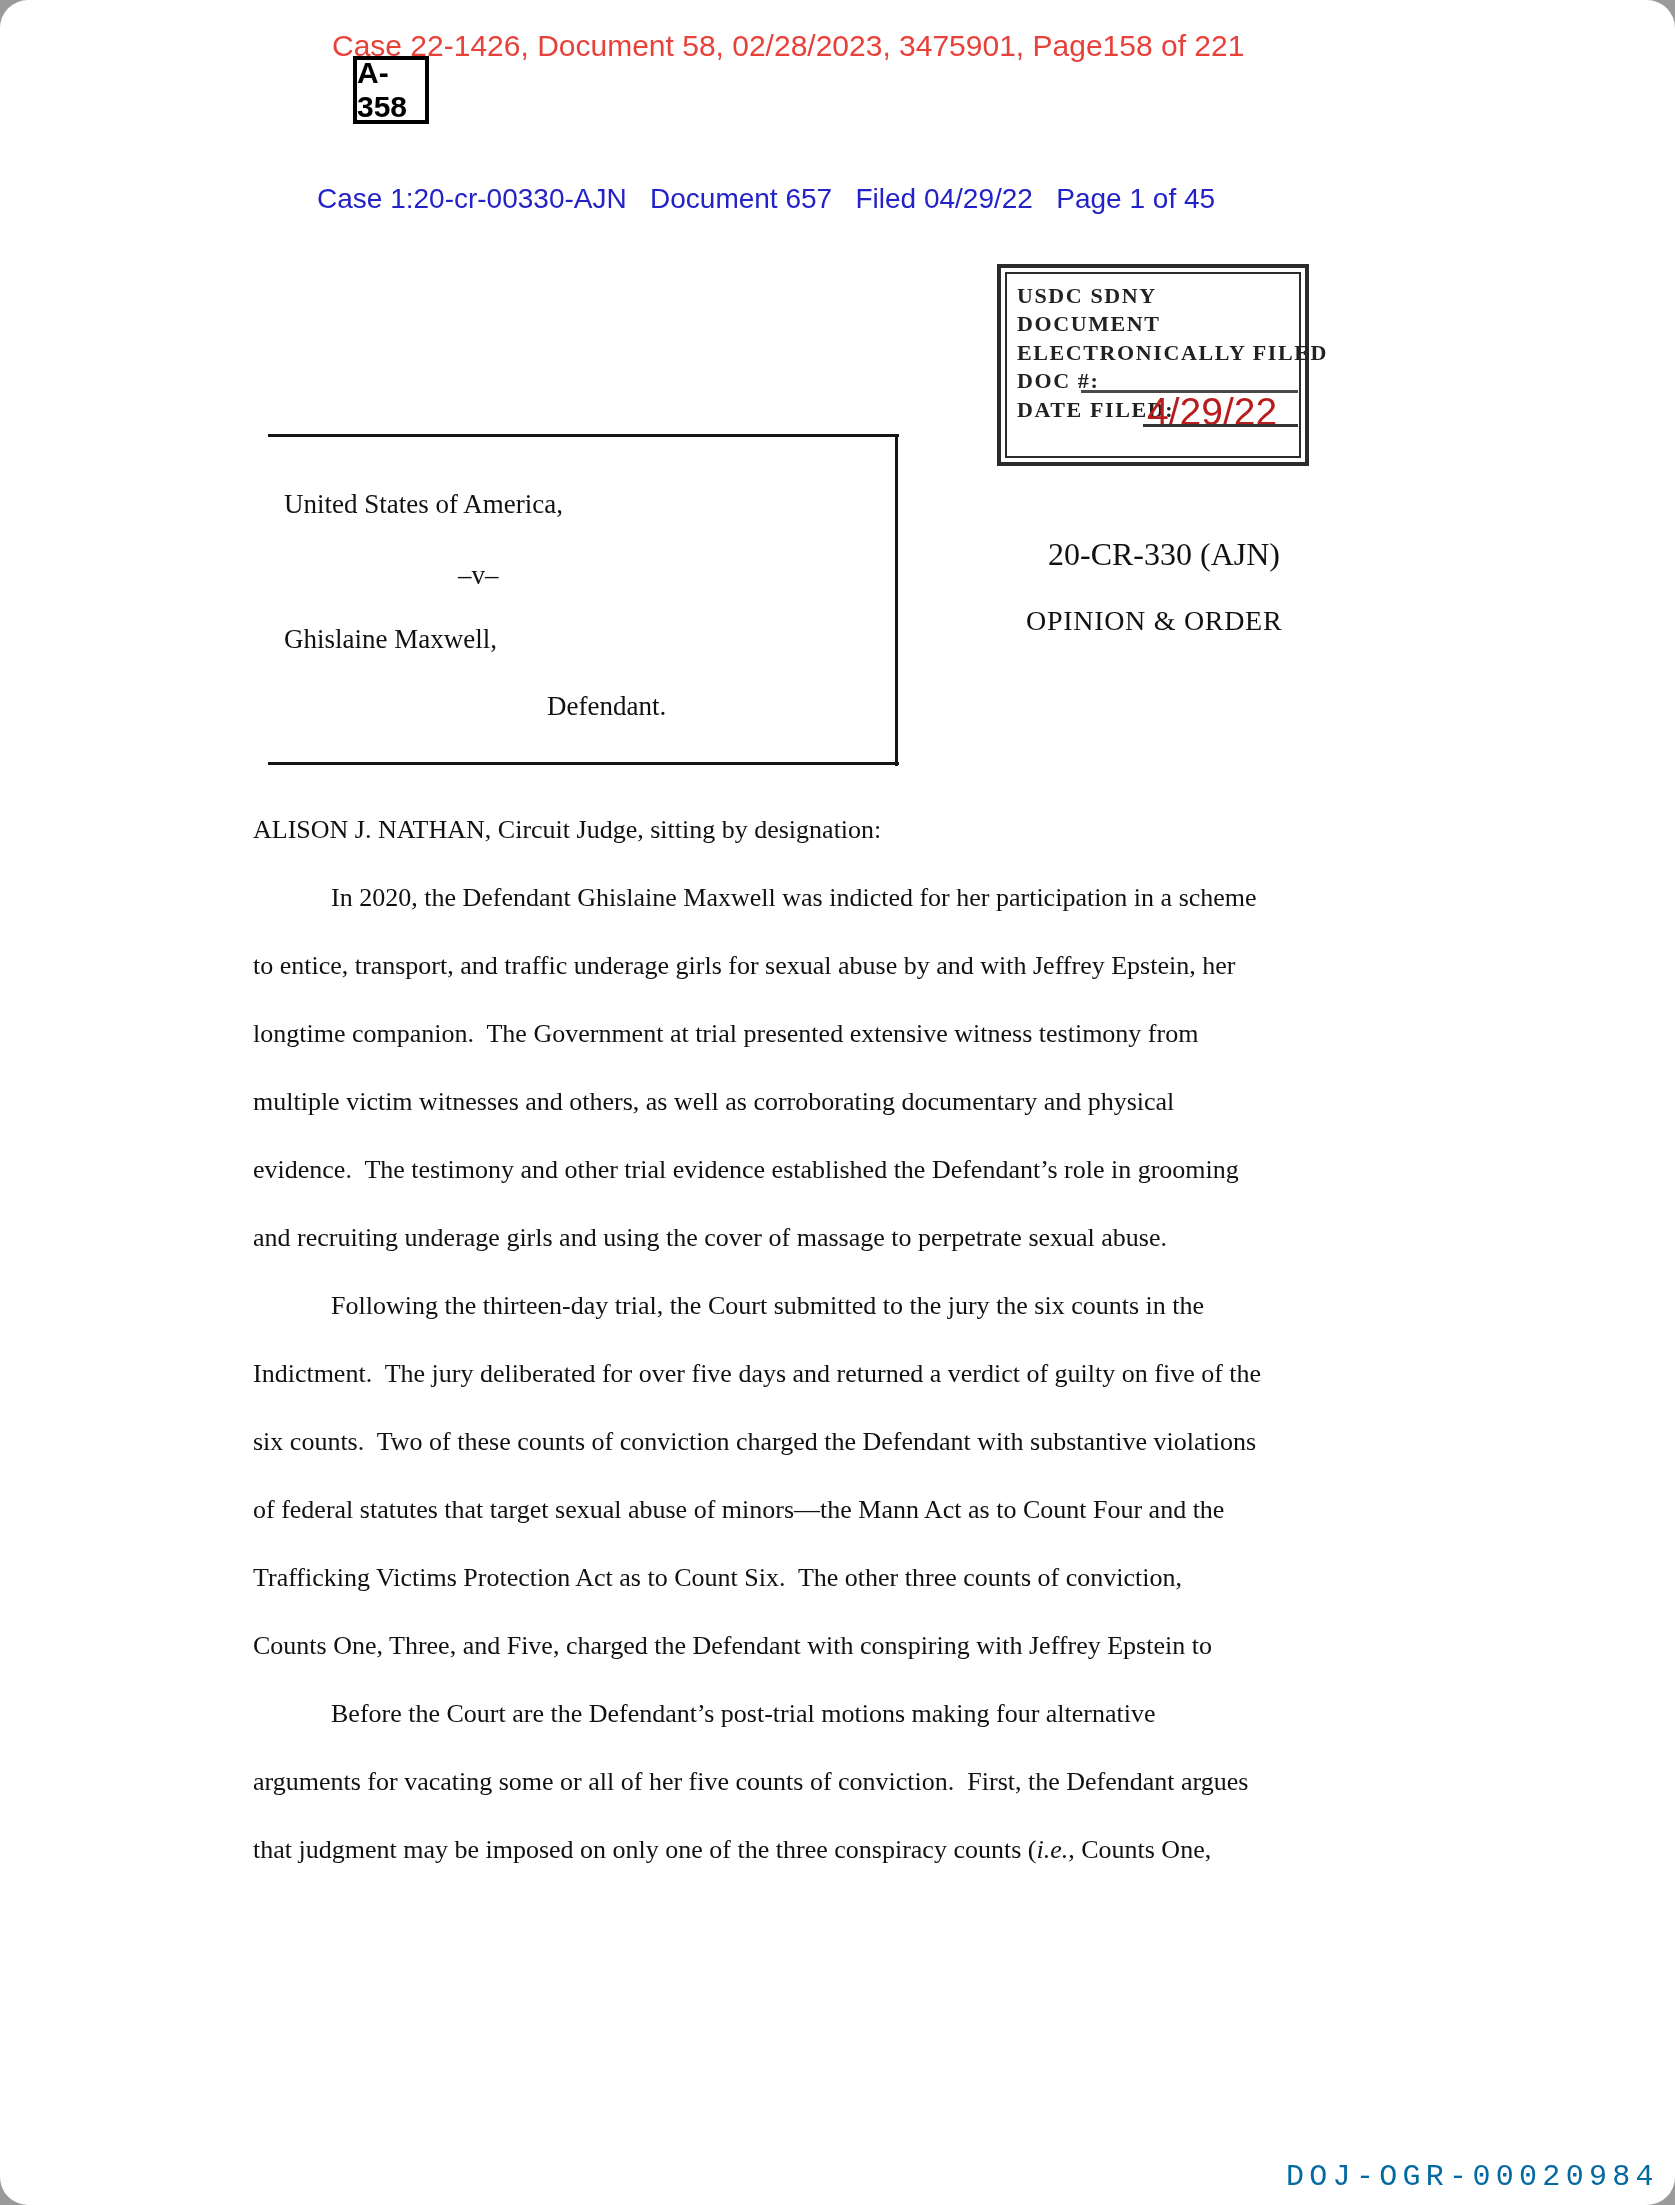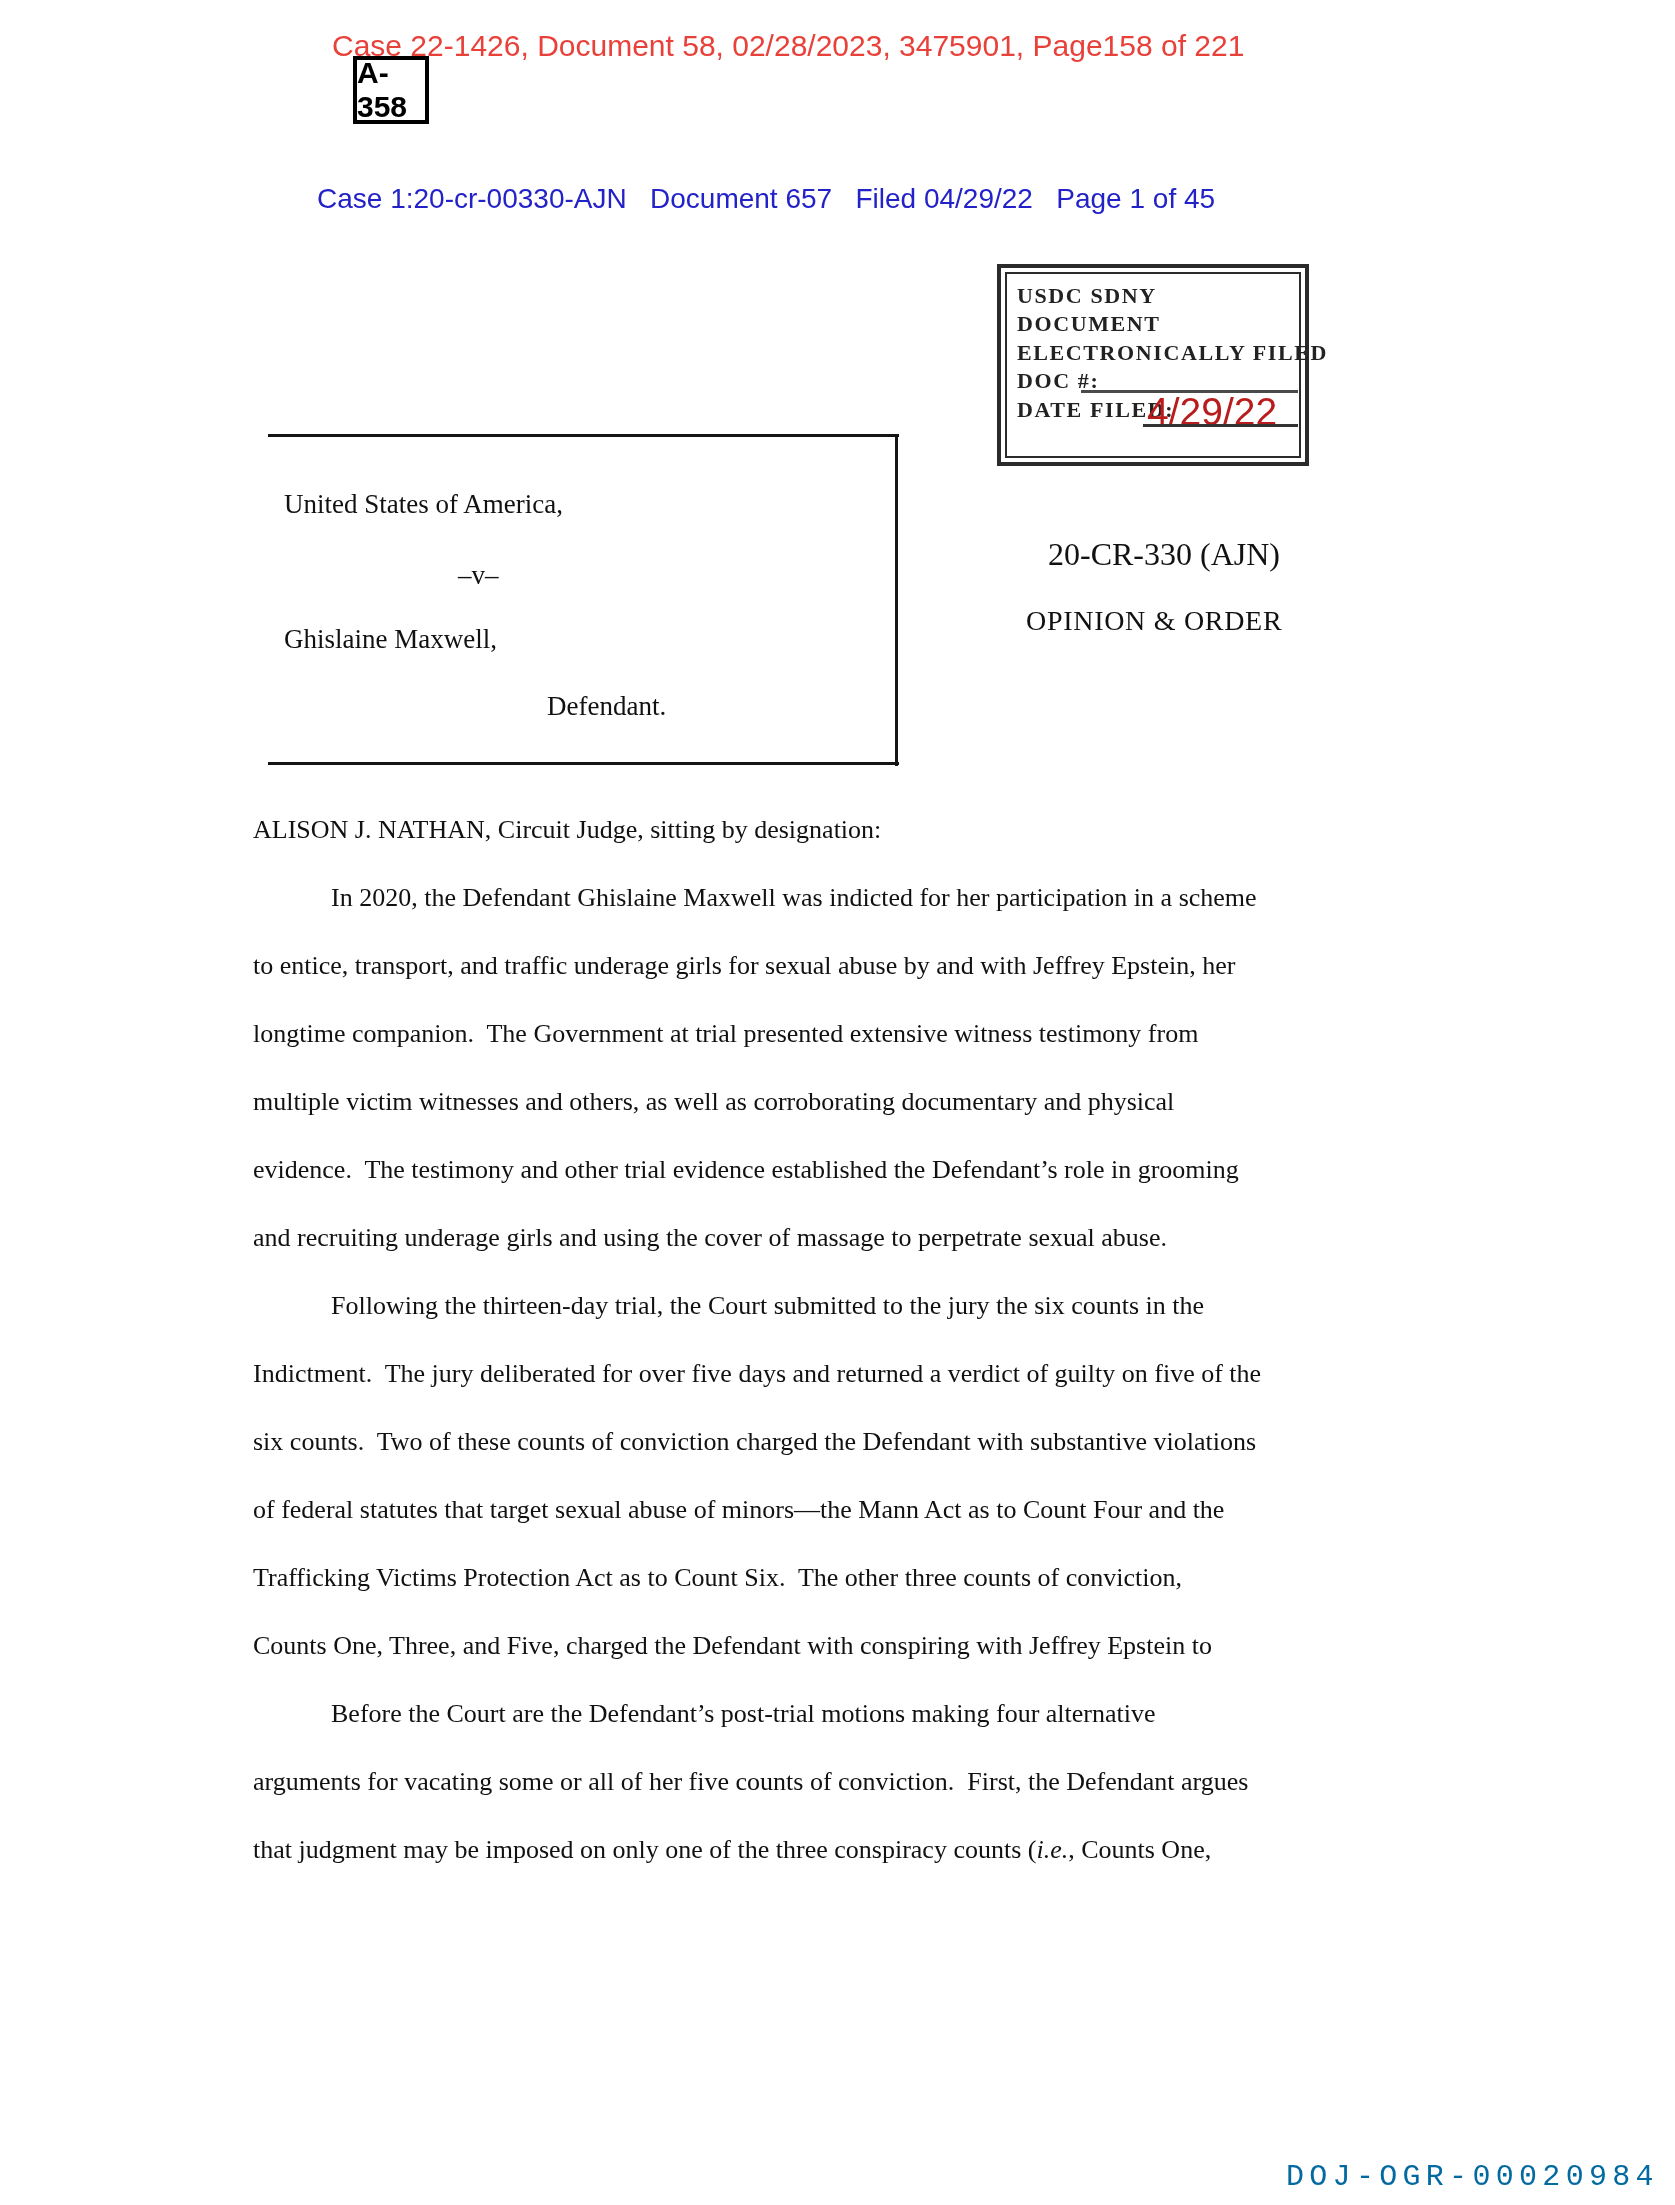--- a/index.html
+++ b/index.html
@@ -3,20 +3,21 @@
 <meta charset="utf-8">
 <style>
   html,body{margin:0;padding:0;background:#9a9a9a;}
   #page{
     position:relative;
     width:1675px;height:2205px;
     background:#ffffff;
     font-family:"Liberation Serif", serif;
     color:#111;
     overflow:hidden;
+    border-radius:28px;
   }
   .abs{position:absolute;}
   .pre{white-space:pre;}
 
   
   #appeal-header{
     left:332px;top:30px;
     font-family:"Liberation Sans", sans-serif;
     font-size:30px;line-height:32px;
     color:#e8413a;

